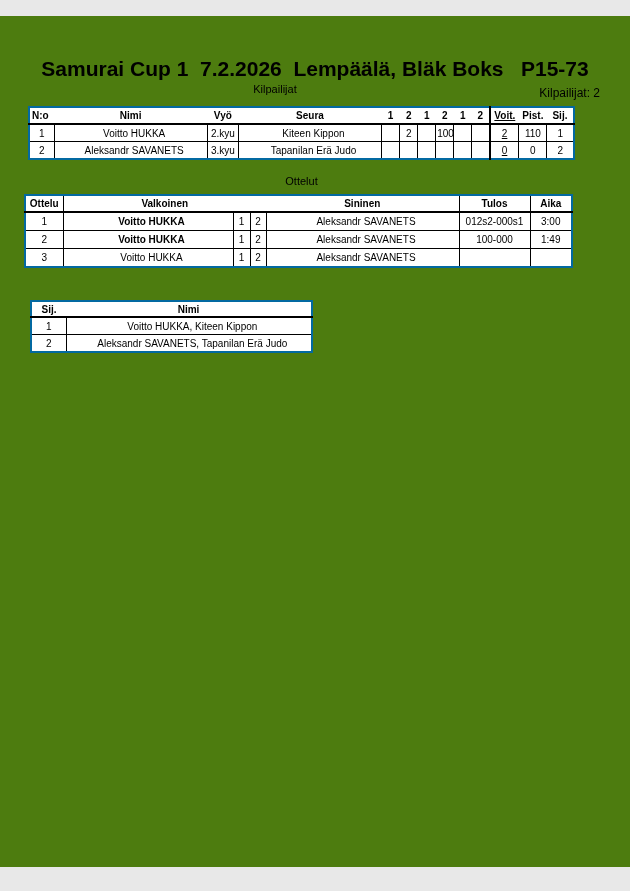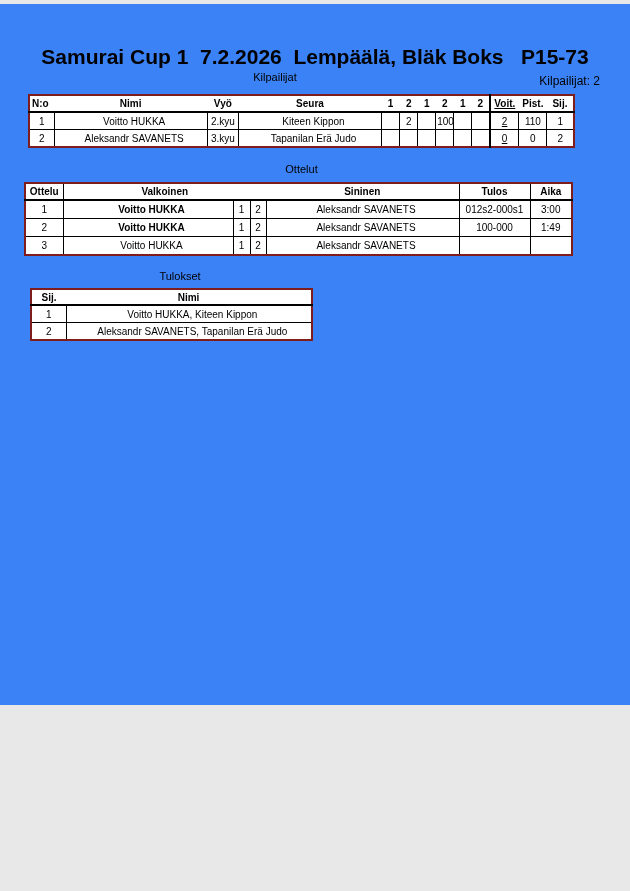--- a/index.html
+++ b/index.html
@@ -1,38 +1,38 @@
 <!DOCTYPE html>
 <html><head>
 <meta charset="utf-8">
 <style>
   html,body { margin:0; padding:0; background:#e8e8e8; }
   .page {
-    position:relative; width:630px; height:701px; margin:4px auto;
-    background:#3b82f6; color:#000;
+    position:relative; width:630px; height:851px; margin:16px auto;
+    background:#4d7c0f; color:#000;
     font-family:"Liberation Sans","DejaVu Sans",sans-serif;
     overflow:hidden;
   }
   .main-title {
     position:absolute; top:41px; left:0; width:630px;
     text-align:center; font-size:21px; font-weight:bold;
     white-space:pre; letter-spacing:0;
   }
   .section-title { position:absolute; font-size:11px; font-weight:normal; text-align:center; }
   .st-kilpailijat { top:67px; left:0;  width:550px; }
   .st-ottelut     { top:159px; left:28px; width:547px; }
   .st-tulokset    { top:266px; left:30px; width:300px; }
   .competitor-count {
     position:absolute; top:70px; left:480px; width:120px;
     text-align:right; font-size:12px;
   }
 
   table {
     position:absolute; border-collapse:collapse; table-layout:fixed;
-    border:2px solid #7f1d1d; font-size:10px; background:#fff;
+    border:2px solid #0369a1; font-size:10px; background:#fff;
   }
   #t-kilpailijat { left:28px; top:90px;  width:547px; }
   #t-ottelut     { left:24px; top:178px; width:547px; }
   #t-tulokset    { left:30px; top:284px; width:283px; }
 
   th {
     font-weight:bold; padding:0 1px; height:15px;
     border:none; border-bottom:2px solid #000;
     white-space:nowrap; overflow:hidden;
   }
@@ -171,21 +171,20 @@
         <td class="left">Voitto HUKKA</td>
         <td>1</td>
         <td>2</td>
         <td class="left">Aleksandr SAVANETS</td>
         <td></td>
         <td></td>
       </tr>
     </tbody>
   </table>
 
-  <div class="section-title st-tulokset">Tulokset</div>
 
   <table id="t-tulokset">
     <colgroup>
       <col style="width:35px">
         <col style="width:245px">
     </colgroup>
     <thead>
       <tr>
         <th>Sij.</th>
         <th>Nimi</th>

